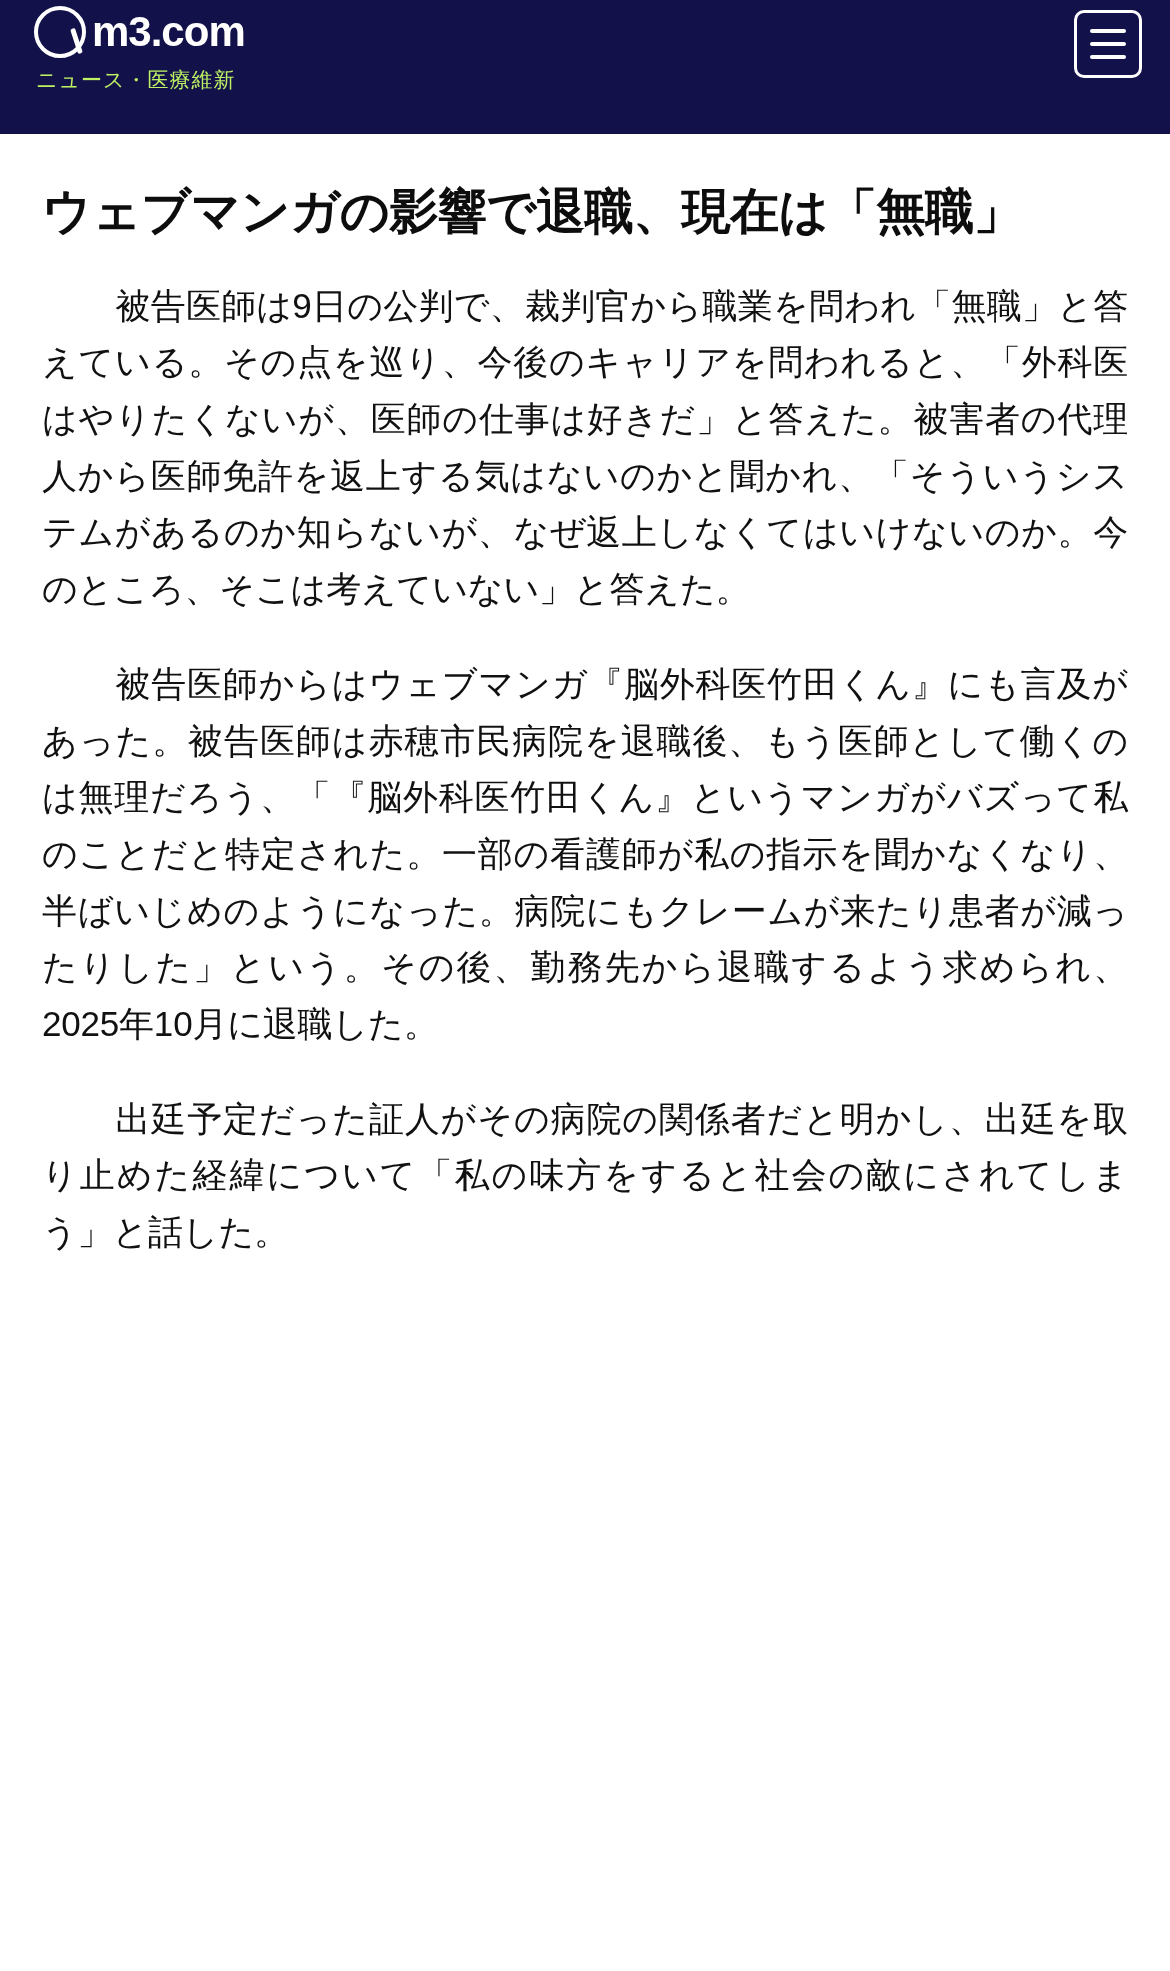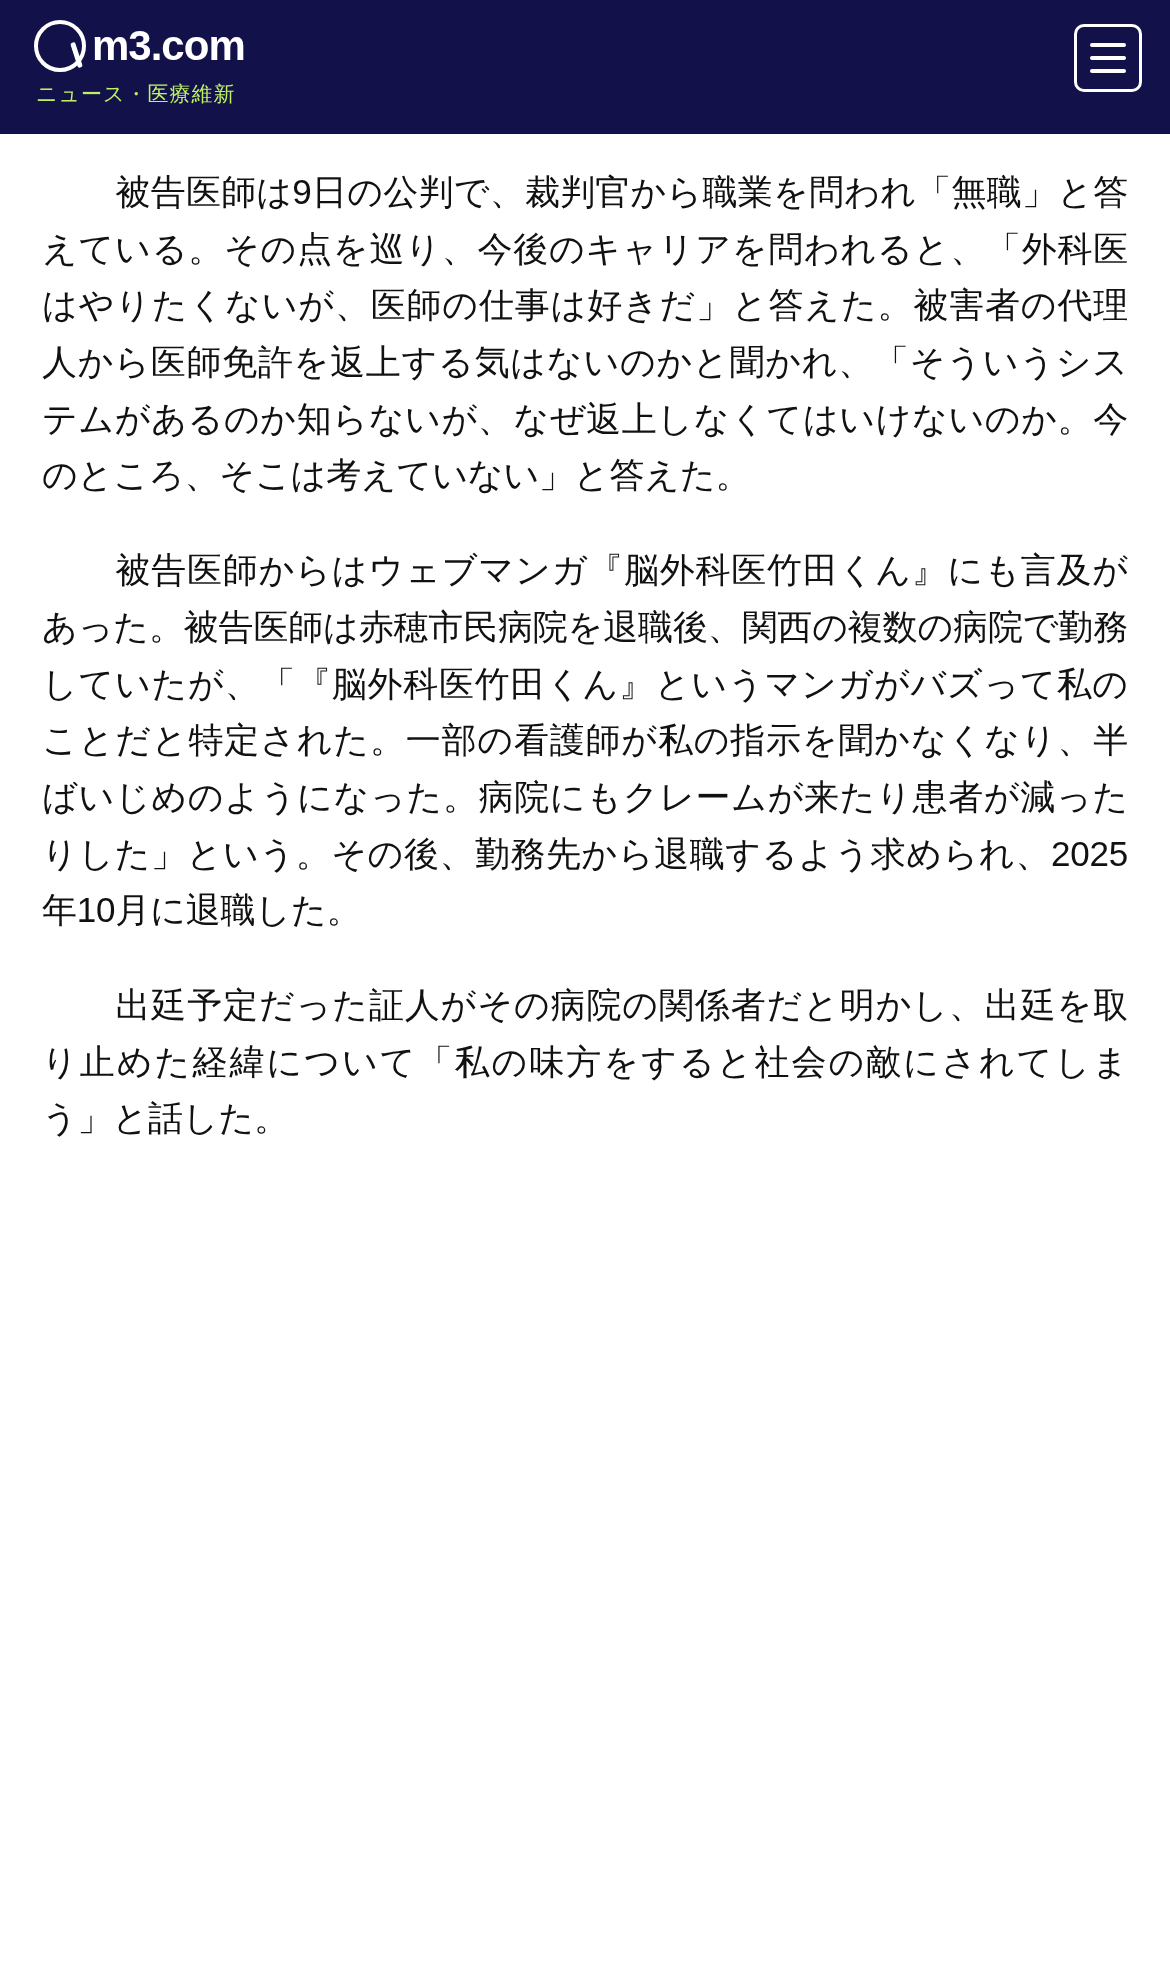--- a/index.html
+++ b/index.html
@@ -13,21 +13,21 @@
     color: #111111;
     -webkit-font-smoothing: antialiased;
   }
 
   
   .site-header {
     background: #121149;
     height: 134px;
     position: relative;
     box-sizing: border-box;
-    padding: 20px 28px 0 34px;
+    padding: 6px 28px 0 34px;
     display: flex;
     align-items: flex-start;
     justify-content: space-between;
     gap: 33px;
   }
   .brand-block {
     display: flex;
     flex-direction: column;
     gap: 10px;
   }
@@ -131,18 +131,19 @@
     <div class="brand-sub">ニュース・医療維新</div>
   </div>
   <div class="menu-button">
     <span></span>
     <span></span>
     <span></span>
   </div>
 </header>
 
 <main class="article">
+  <h1 class="article-title">ウェブマンガの影響で退職、現在は「無職」</h1>
   <div class="article-body">
     <p>被告医師は9日の公判で、裁判官から職業を問われ「無職」と答えている。その点を巡り、今後のキャリアを問われると、「外科医はやりたくないが、医師の仕事は好きだ」と答えた。被害者の代理人から医師免許を返上する気はないのかと聞かれ、「そういうシステムがあるのか知らないが、なぜ返上しなくてはいけないのか。今のところ、そこは考えていない」と答えた。</p>
-    <p>被告医師からはウェブマンガ『脳外科医竹田くん』にも言及があった。被告医師は赤穂市民病院を退職後、関西の複数の病院で勤務していたが、「『脳外科医竹田くん』というマンガがバズって私のことだと特定された。一部の看護師が私の指示を聞かなくなり、半ばいじめのようになった。病院にもクレームが来たり患者が減ったりした」という。その後、勤務先から退職するよう求められ、2025年10月に退職した。</p>
+    <p>被告医師からはウェブマンガ『脳外科医竹田くん』にも言及があった。被告医師は赤穂市民病院を退職後、もう医師として働くのは無理だろう、「『脳外科医竹田くん』というマンガがバズって私のことだと特定された。一部の看護師が私の指示を聞かなくなり、半ばいじめのようになった。病院にもクレームが来たり患者が減ったりした」という。その後、勤務先から退職するよう求められ、2025年10月に退職した。</p>
     <p>出廷予定だった証人がその病院の関係者だと明かし、出廷を取り止めた経緯について「私の味方をすると社会の敵にされてしまう」と話した。</p>
   </div>
 </main>
 
 </body></html>

